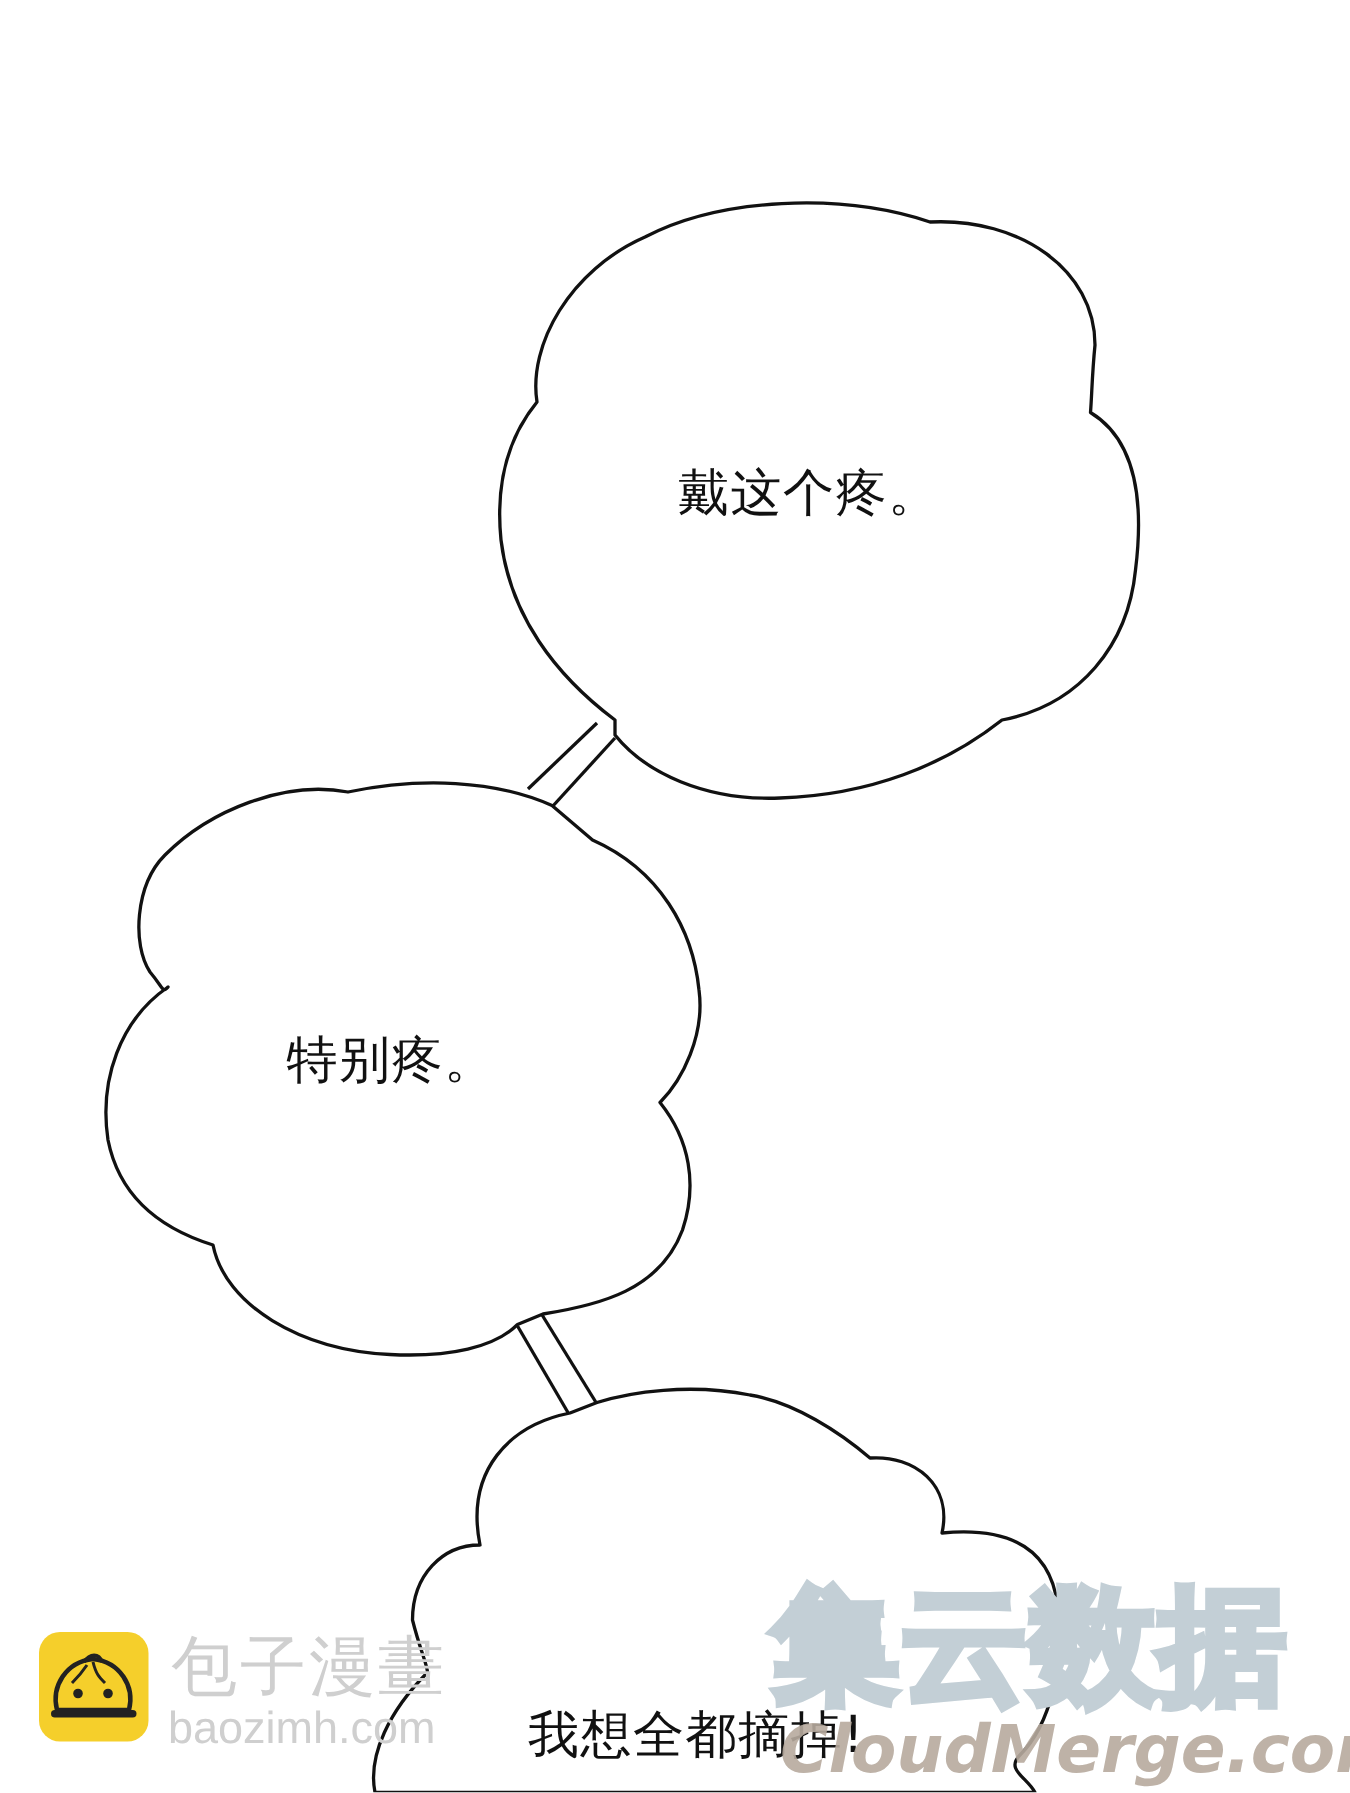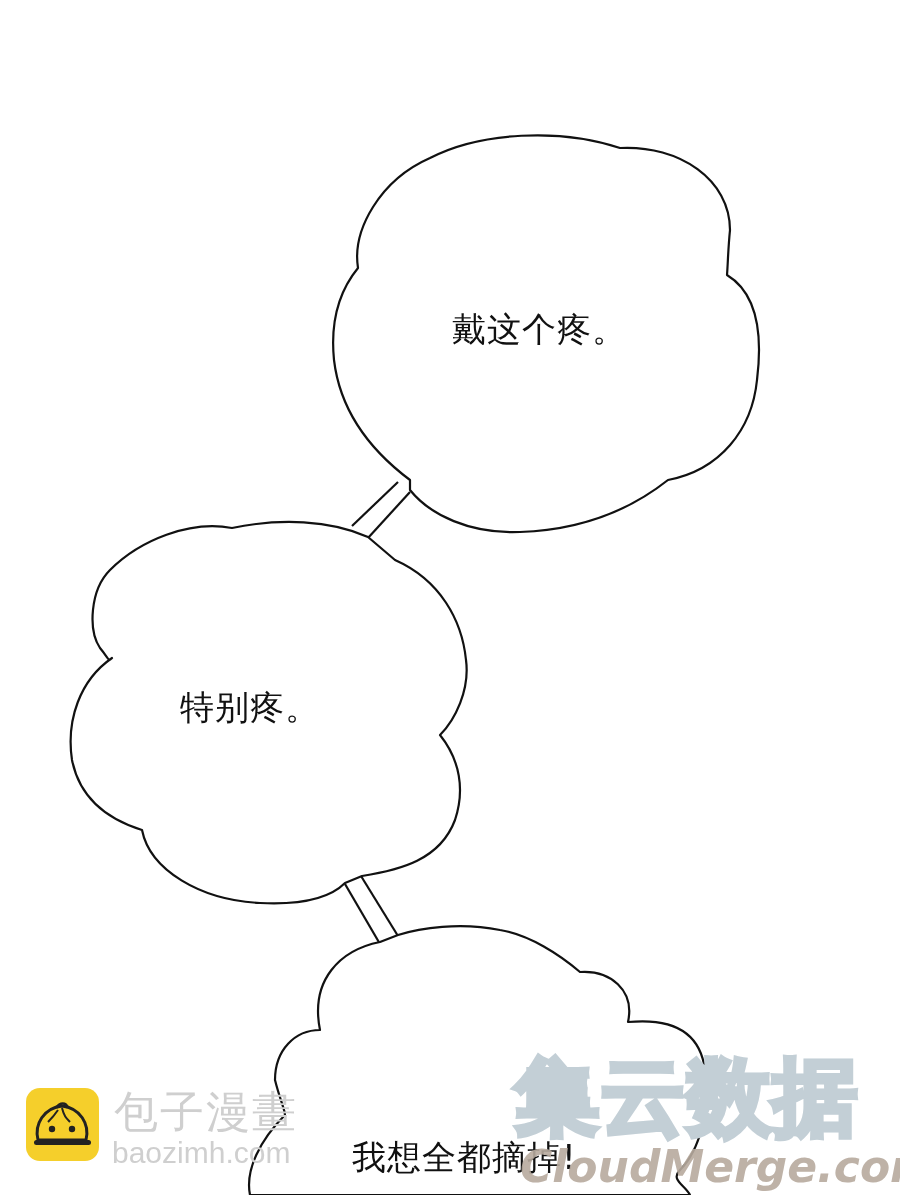--- a/index.html
+++ b/index.html
@@ -2,21 +2,21 @@
 <html><head>
   <meta charset="utf-8">
   <style>
     html, body { margin: 0; padding: 0; background: #ffffff; }
     body { width: 900px; height: 1195px; position: relative; overflow: hidden;
            font-family: "DejaVu Sans", "Liberation Sans", sans-serif; }
     .panel { position: absolute; left: 0; top: 0; width: 900px; height: 1195px; background: #ffffff; }
     svg.bubbles { position: absolute; left: 0; top: 0; width: 900px; height: 1195px; }
     .dialog { position: absolute; font-size: 34px; color: #111111; white-space: nowrap; letter-spacing: 1px; line-height: 1; }
     #d1 { left: 452px; top: 312px; }
-    #d2 { left: 180px; top: 690px; }
+    #d2 { left: 191px; top: 690px; }
     #d3 { left: 352px; top: 1140px; }
     .wm-left { position: absolute; left: 26px; top: 1088px; width: 300px; height: 85px; }
     .logo { position: absolute; left: 0; top: 0; width: 73px; height: 73px; border-radius: 14px; background: #f5cf2b; overflow: hidden; }
     .wm-cn { position: absolute; left: 88px; top: 2px; font-size: 44px; color: #cfcfcf; letter-spacing: 2px; line-height: 1; }
     .wm-url { position: absolute; left: 86px; top: 50px; font-size: 30px; color: #cfcfcf; line-height: 1; font-family: Liberation Sans, sans-serif; }
     .wm-right { position: absolute; left: 515px; top: 1055px; width: 385px; height: 140px; }
     .wm-right-cn { position: absolute; left: 0; top: 0; font-size: 84px; font-weight: bold; color: transparent;
                    -webkit-text-stroke: 5px #c3cfd6; letter-spacing: 2px; line-height: 1; text-align: right; }
     .wm-right-en { position: absolute; left: 5px; top: 90px; font-size: 44px; font-weight: bold; font-style: italic;
                    color: #b7aa9e; opacity: 0.9; line-height: 1; font-family: "DejaVu Sans", sans-serif; }

